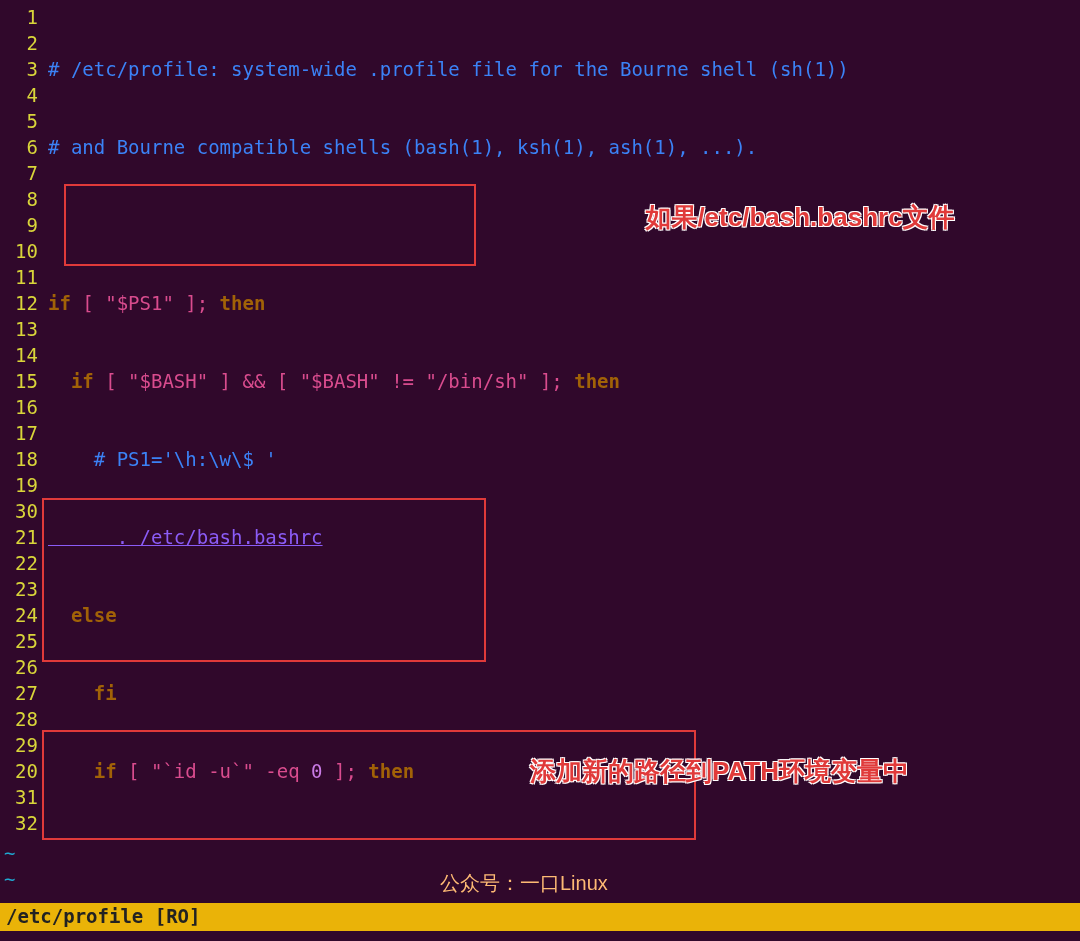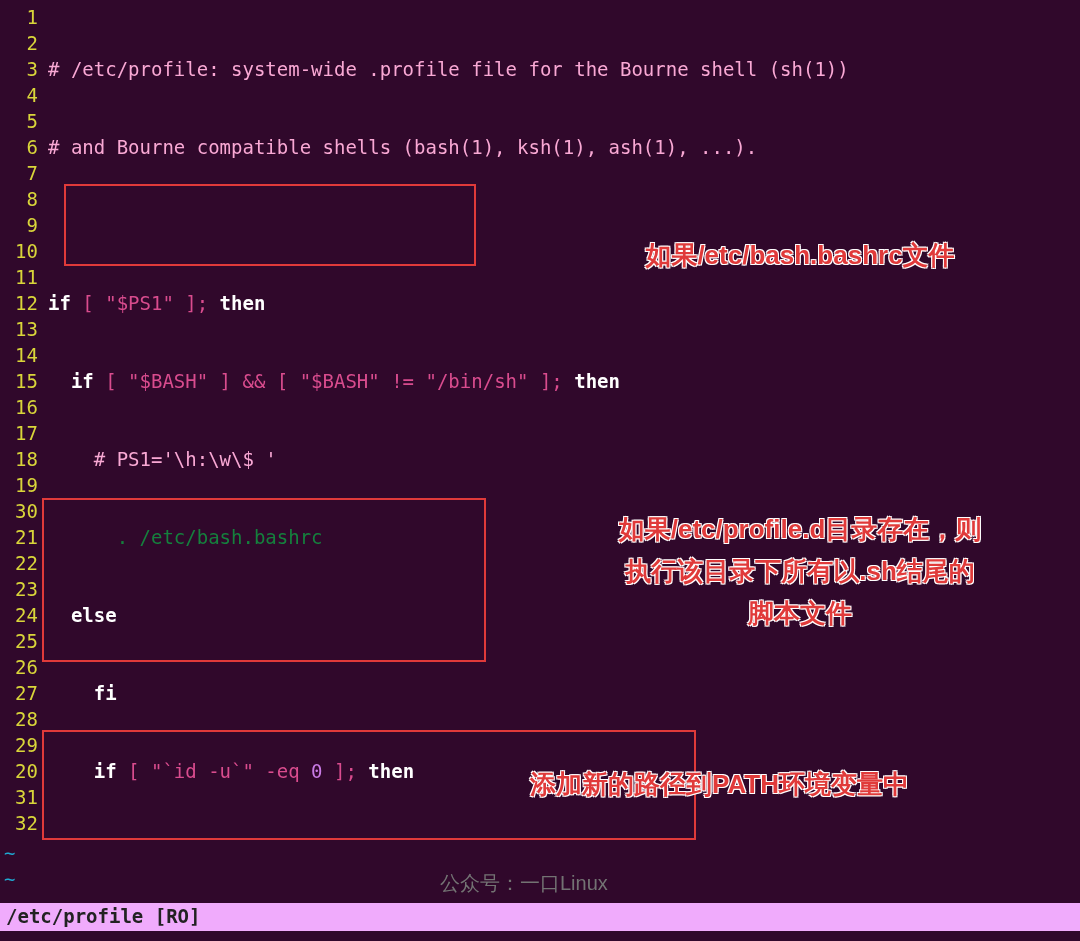--- a/index.html
+++ b/index.html
@@ -2,31 +2,31 @@
 <html><head>
 <meta charset="utf-8">
 <style>
   html,body{margin:0;padding:0;width:1080px;height:941px;background:#30082b;font-family:"DejaVu Sans Mono","Courier New",monospace;font-size:19px;line-height:26px;overflow:hidden;}
   .editor{position:relative;width:1080px;height:941px;}
   .gutter{position:absolute;left:0;top:0;width:44px;text-align:right;color:#d9d53a;padding-top:4px;}
   .gutter div{height:26px;padding-right:6px;}
   .code{position:absolute;left:48px;top:4px;color:#e6e6e6;white-space:pre;}
   .code .line{height:26px;}
   .tilde{position:absolute;left:4px;color:#1fa8d1;}
-  .statusbar{position:absolute;left:0;bottom:10px;width:1080px;height:28px;background:#f0abfc;color:#222;font-weight:bold;padding-left:6px;box-sizing:border-box;}
+  .statusbar{position:absolute;left:0;bottom:10px;width:1080px;height:28px;background:#eab308;color:#222;font-weight:bold;padding-left:6px;box-sizing:border-box;}
   
-  .c-comment{color:#f9a8d4;}
-  .c-key{color:#ffffff;font-weight:bold;text-align:right;}
+  .c-comment{color:#3b82f6;}
+  .c-key{color:#a16207;font-weight:bold;text-align:right;}
   .c-str{color:#d94c8e;}
   .c-zero{color:#c97be5;}
-  .c-stmt{color:#15803d;}
+  .c-stmt{color:#8b5cf6;text-decoration:underline;}
   
   .box{position:absolute;border:2px solid #e03a3a;pointer-events:none;}
-  .ann{position:absolute;color:#e03a3a;font-family:"Microsoft YaHei","PingFang SC",sans-serif;font-size:26px;font-weight:700;text-shadow:-1px -1px 0 #fff,1px -1px 0 #fff,-1px 1px 0 #fff,1px 1px 0 #fff;line-height:42px;margin-top:38px;}
-  .watermark{position:absolute;color:#737373;font-family:"Microsoft YaHei",sans-serif;font-size:20px;}
+  .ann{position:absolute;color:#e03a3a;font-family:"Microsoft YaHei","PingFang SC",sans-serif;font-size:26px;font-weight:700;text-shadow:-1px -1px 0 #fff,1px -1px 0 #fff,-1px 1px 0 #fff,1px 1px 0 #fff;line-height:42px;}
+  .watermark{position:absolute;color:#fdba74;font-family:"Microsoft YaHei",sans-serif;font-size:20px;}
 </style>
 </head>
 <body>
 
 <div class="editor">
   <div class="gutter">
     <div>1</div>
     <div>2</div>
     <div>3</div>
     <div>4</div>
@@ -96,26 +96,21 @@
   <div class="tilde" style="top:840px">~</div>
   <div class="tilde" style="top:866px">~</div>
 
   <div class="box" style="left:64px;top:184px;width:408px;height:78px"></div>
   <div class="box" style="left:42px;top:498px;width:440px;height:160px"></div>
   <div class="box" style="left:42px;top:730px;width:650px;height:106px"></div>
 
   <div class="ann" style="left:580px;top:196px;text-align:center;width:440px">
     <div>如果/etc/bash.bashrc文件</div>
   </div>
-  <div class="ann" style="left:540px;top:470px;text-align:center;width:520px">
-    <div>如果/etc/profile.d目录存在，则</div>
-    <div>执行该目录下所有以.sh结尾的</div>
-    <div>脚本文件</div>
-  </div>
-  <div class="ann" style="left:530px;top:725px">添加新的路径到PATH环境变量中</div>
+  <div class="ann" style="left:530px;top:750px">添加新的路径到PATH环境变量中</div>
 
   <div class="watermark" style="left:440px;top:870px">公众号：一口Linux</div>
 
   <div class="statusbar">
     <span>/etc/profile</span>
     <span> </span>
     <span>[RO]</span>
   </div>
 </div>
 

